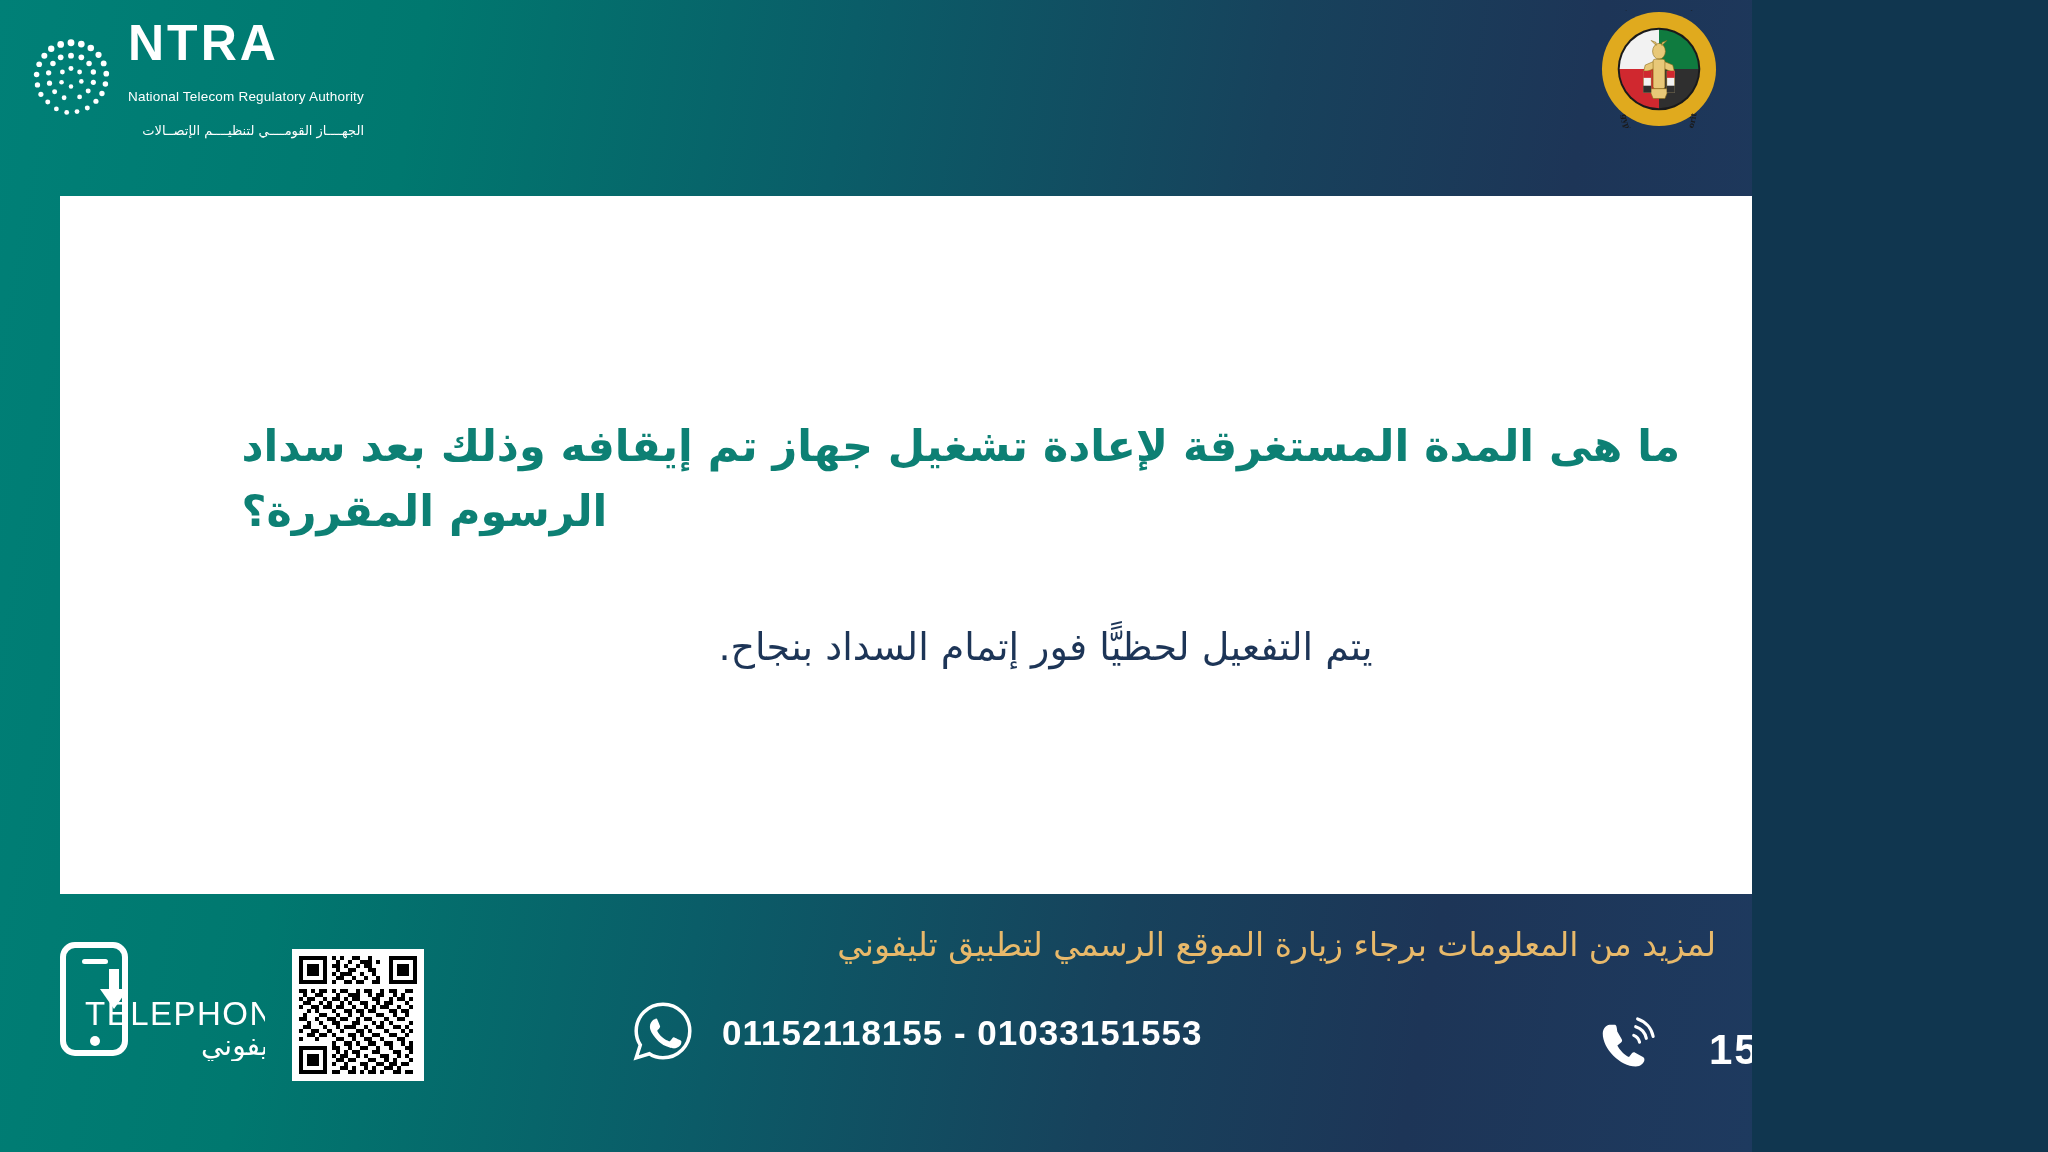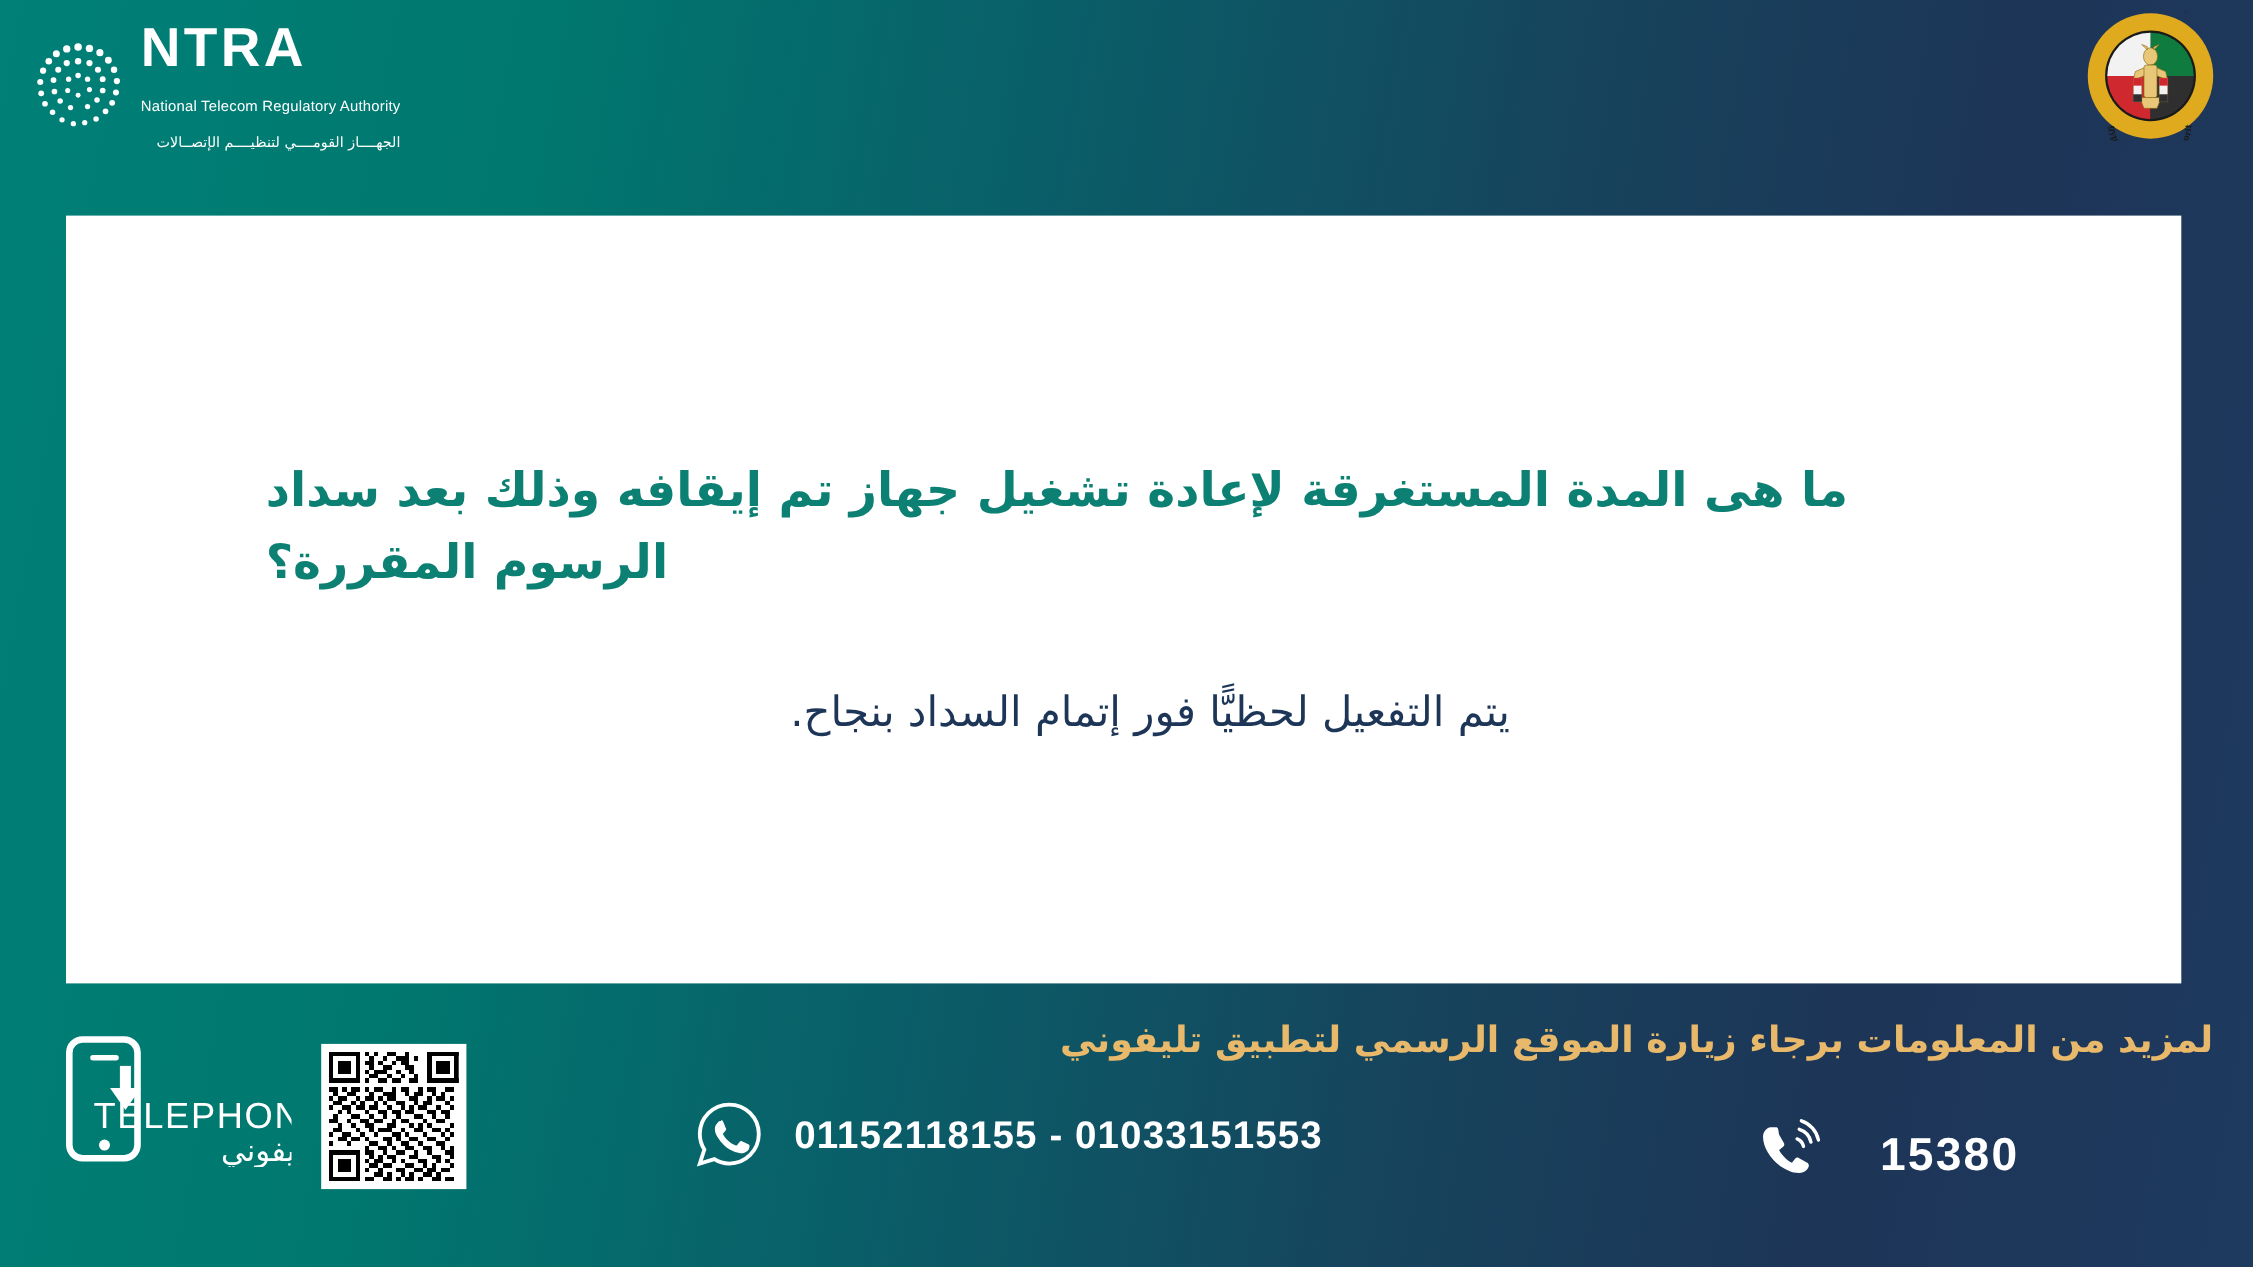--- a/index.html
+++ b/index.html
@@ -2,21 +2,21 @@
 <html lang="ar"><head>
 <meta charset="utf-8">
 <style>
   html, body {
     margin: 0;
     padding: 0;
     background: #10364f;
   }
   #poster {
     position: relative;
-    width: 2048px;
+    width: 1752px;
     height: 1152px;
     overflow: hidden;
     font-family: "DejaVu Sans", "Liberation Sans", sans-serif;
     background: linear-gradient(100deg, #008077 0%, #00786f 22%, #0a5d68 44%, #17425c 66%, #1d3557 82%, #1e3a5f 100%);
   }
 
   
   .header {
     position: absolute;
     top: 0; left: 0; right: 0;
@@ -128,21 +128,21 @@
     box-sizing: border-box;
   }
   .qr svg { display: block; }
 
   .footer-head {
     position: absolute;
     right: 36px;
     top: 20px;
     color: #e8b96a;
     font-size: 33px;
-    font-weight: 700;
+    font-weight: 400;
     direction: rtl;
     text-align: right;
     white-space: nowrap;
     letter-spacing: 0px;
   }
 
   .wa-block {
     position: absolute;
     left: 630px;
     top: 93px;

